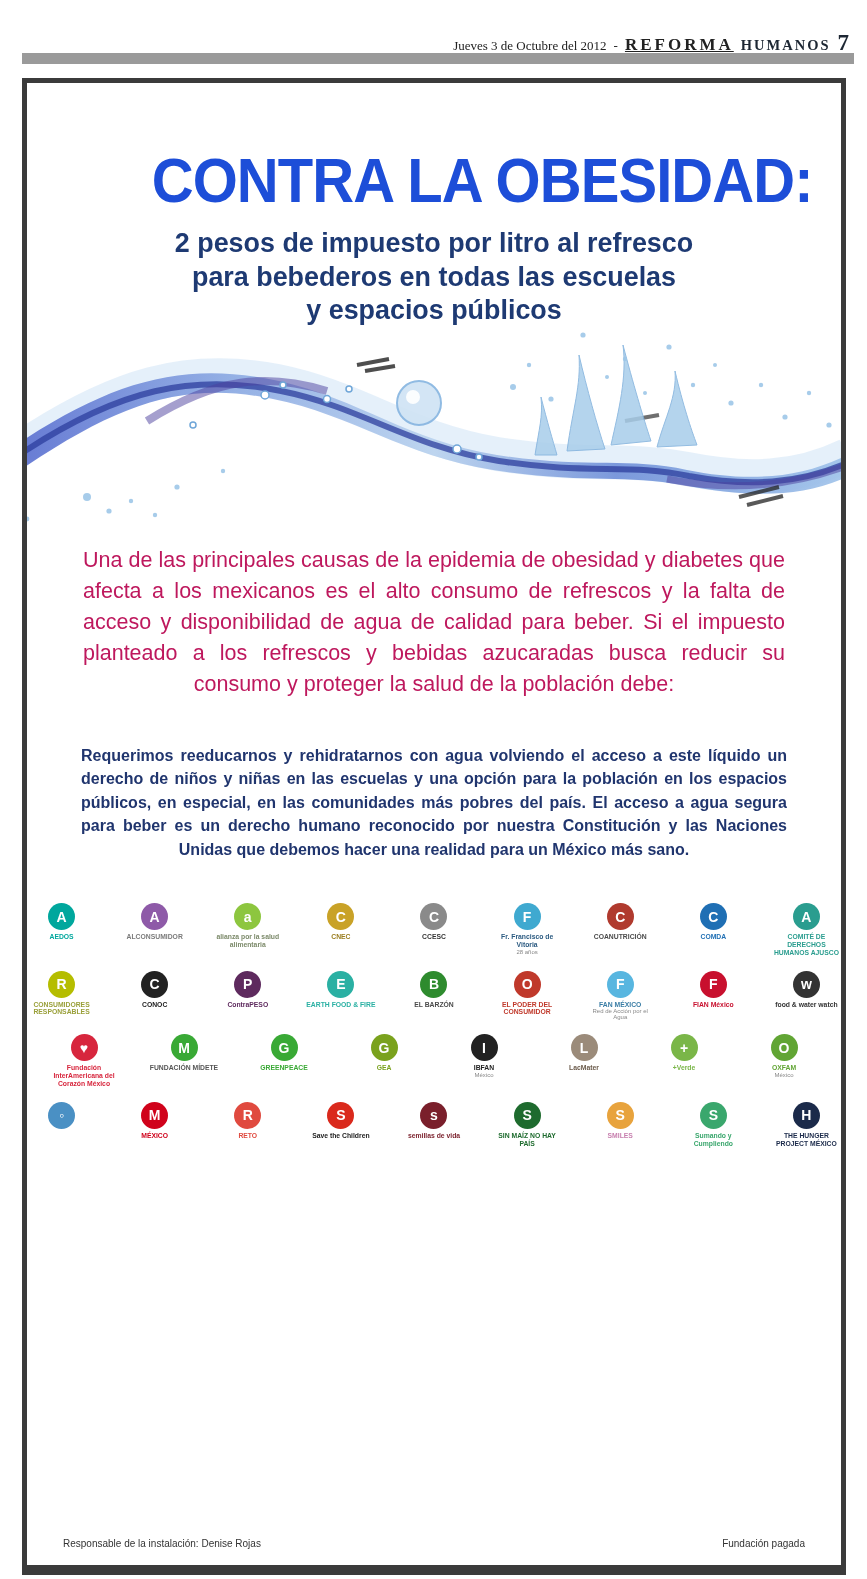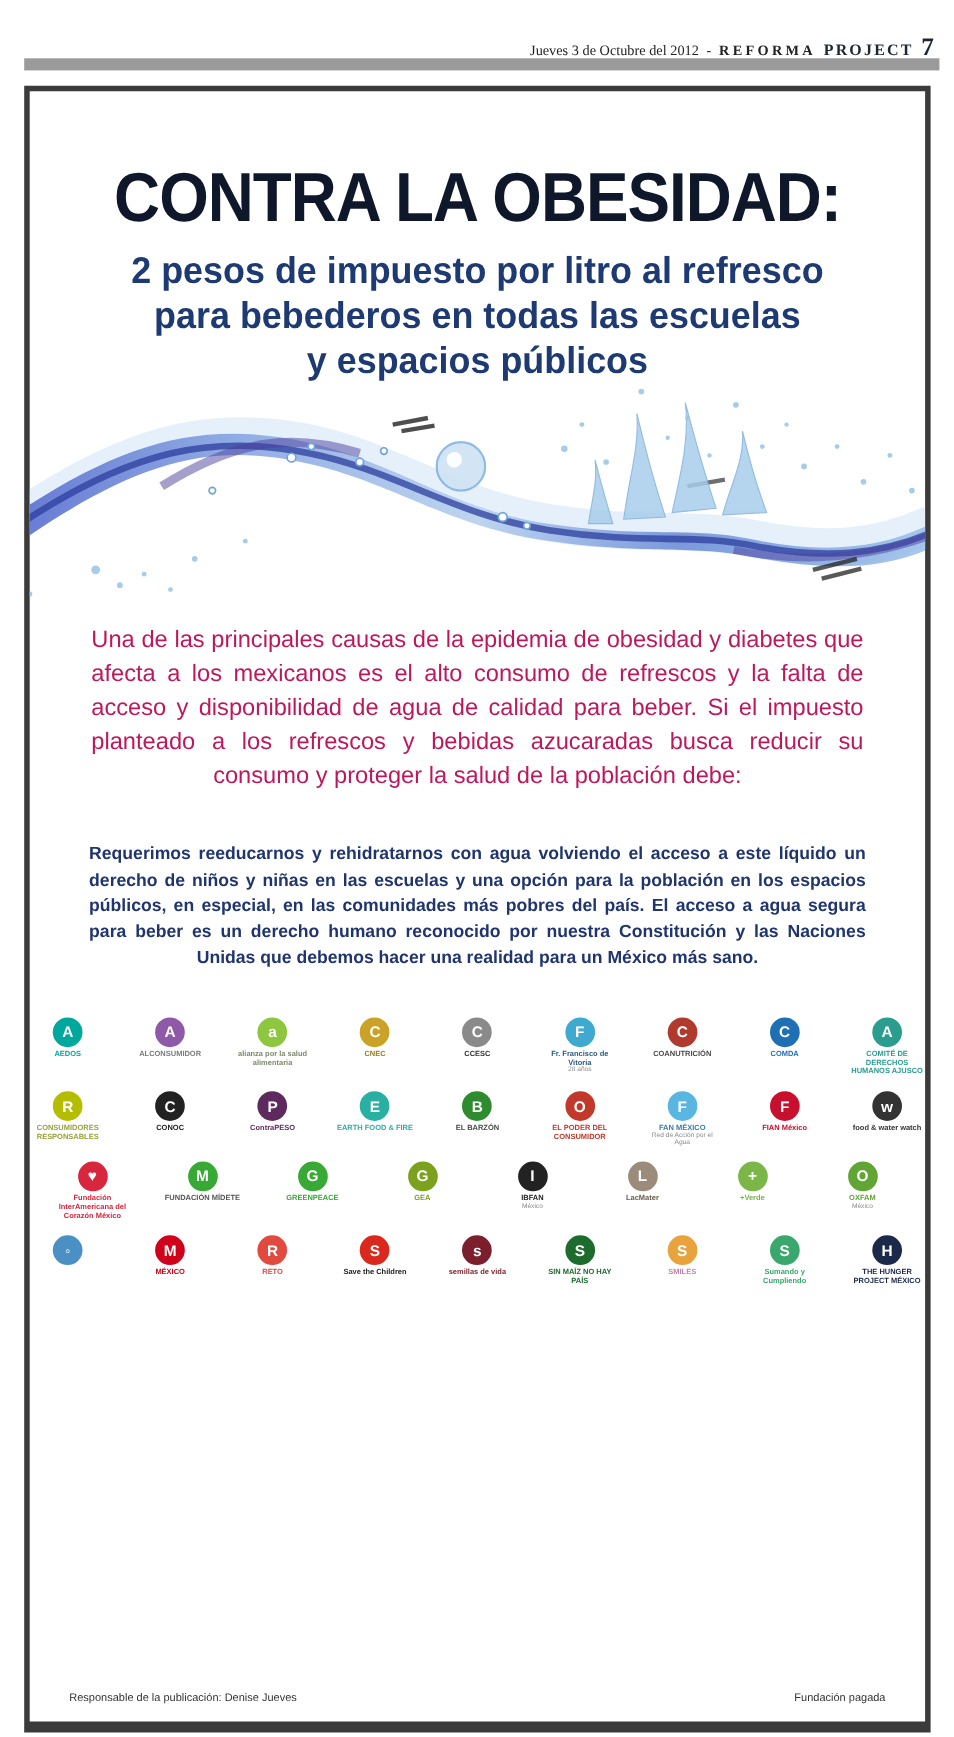--- a/index.html
+++ b/index.html
@@ -2,34 +2,34 @@
 <html><head>
 <meta charset="utf-8">
 <style>
   html,body{margin:0;padding:0;background:#ffffff;}
   body{width:867px;height:1579px;position:relative;font-family:"Liberation Sans",sans-serif;overflow:hidden;}
 
   
   .news-header{position:absolute;top:30px;right:18px;white-space:nowrap;color:#222;display:flex;align-items:baseline;gap:7px;}
   .nh-date{font-family:"Liberation Serif",serif;font-size:13px;}
   .nh-sep{font-family:"Liberation Serif",serif;font-size:13px;}
-  .nh-paper{font-family:"Liberation Serif",serif;font-size:13px;font-weight:bold;letter-spacing:3px;}
+  .nh-paper{font-family:"Liberation Serif",serif;font-size:17px;font-weight:bold;letter-spacing:3px;text-decoration:underline;}
   .nh-section{font-family:"Liberation Serif",serif;font-size:14.5px;font-weight:bold;letter-spacing:2px;color:#1d2733;}
   .nh-page{font-family:"Liberation Serif",serif;font-size:23px;font-weight:bold;color:#1d2733;}
 
   .gray-bar{position:absolute;top:53px;left:22px;width:832px;height:11px;background:#9a9a9a;}
 
   
   .ad-box{position:absolute;top:78px;left:22px;width:824px;height:1497px;box-sizing:border-box;
           border:5px solid #3b3b3b;border-bottom-width:10px;background:#fff;}
 
-  .ad-title{margin:66px 0 0 0;text-align:center;color:#0f172a;font-size:63px;font-weight:800;line-height:1;letter-spacing:-1px;}
+  .ad-title{margin:66px 0 0 0;text-align:right;color:#1d4ed8;font-size:63px;font-weight:800;line-height:1;letter-spacing:-1px;}
   .ad-title span{display:inline-block;transform:scaleX(.92);transform-origin:center;}
 
-  .ad-subtitle{margin-top:14px;text-align:center;color:#1e3a73;font-weight:bold;font-size:34px;line-height:1.2;}
+  .ad-subtitle{margin-top:14px;text-align:center;color:#1e3a73;font-weight:bold;font-size:28px;line-height:1.2;}
   .ad-subtitle .line{display:block;transform:scaleX(.96);transform-origin:center;}
 
   .water-wrap{margin-top:2px;height:200px;width:100%;}
 
   .body-text{color:#be185d;}
   .intro{width:702px;margin:16px auto 0;font-size:21.5px;line-height:1.44;text-align:justify;text-align-last:center;}
   .point{width:632px;margin:34px auto 0;font-size:21.5px;line-height:1.42;text-align:justify;text-align-last:center;}
   .point .pnum{font-size:31px;font-weight:bold;padding-right:16px;}
   .closing{width:706px;margin:44px auto 0;font-size:16px;font-weight:bold;line-height:1.47;text-align:justify;text-align-last:center;color:#20356e;}
 
@@ -46,21 +46,21 @@
   .ad-footer{position:absolute;left:36px;right:36px;bottom:16px;display:flex;justify-content:space-between;
              font-size:10px;color:#333;}
 </style>
 </head>
 <body>
 
 <div class="news-header">
   <span class="nh-date">Jueves 3 de Octubre del 2012</span>
   <span class="nh-sep">-</span>
   <span class="nh-paper">REFORMA</span>
-  <span class="nh-section">PROJECT</span>
+  <span class="nh-section">HUMANOS</span>
   <span class="nh-page">7</span>
 </div>
 <div class="gray-bar"></div>
 
 <div class="ad-box">
 
   <h1 class="ad-title"><span>CONTRA LA OBESIDAD:</span></h1>
 
   <div class="ad-subtitle">
     <span class="line">2 pesos de impuesto por litro al refresco</span>
@@ -326,17 +326,17 @@
       </div>
         <div class="logo">
         <span class="logo-icon" style="background-color: rgb(27, 42, 74);">H</span>
         <span class="logo-label" style="color: rgb(27, 42, 74);">THE HUNGER PROJECT MÉXICO</span>
         <span class="logo-sub"></span>
       </div>
       </div>
   </div>
 
   <div class="ad-footer">
-    <span>Responsable de la publicación: Denise Jueves</span>
+    <span>Responsable de la instalación: Denise Rojas</span>
     <span>Fundación pagada</span>
   </div>
 
 </div>
 
 </body></html>

